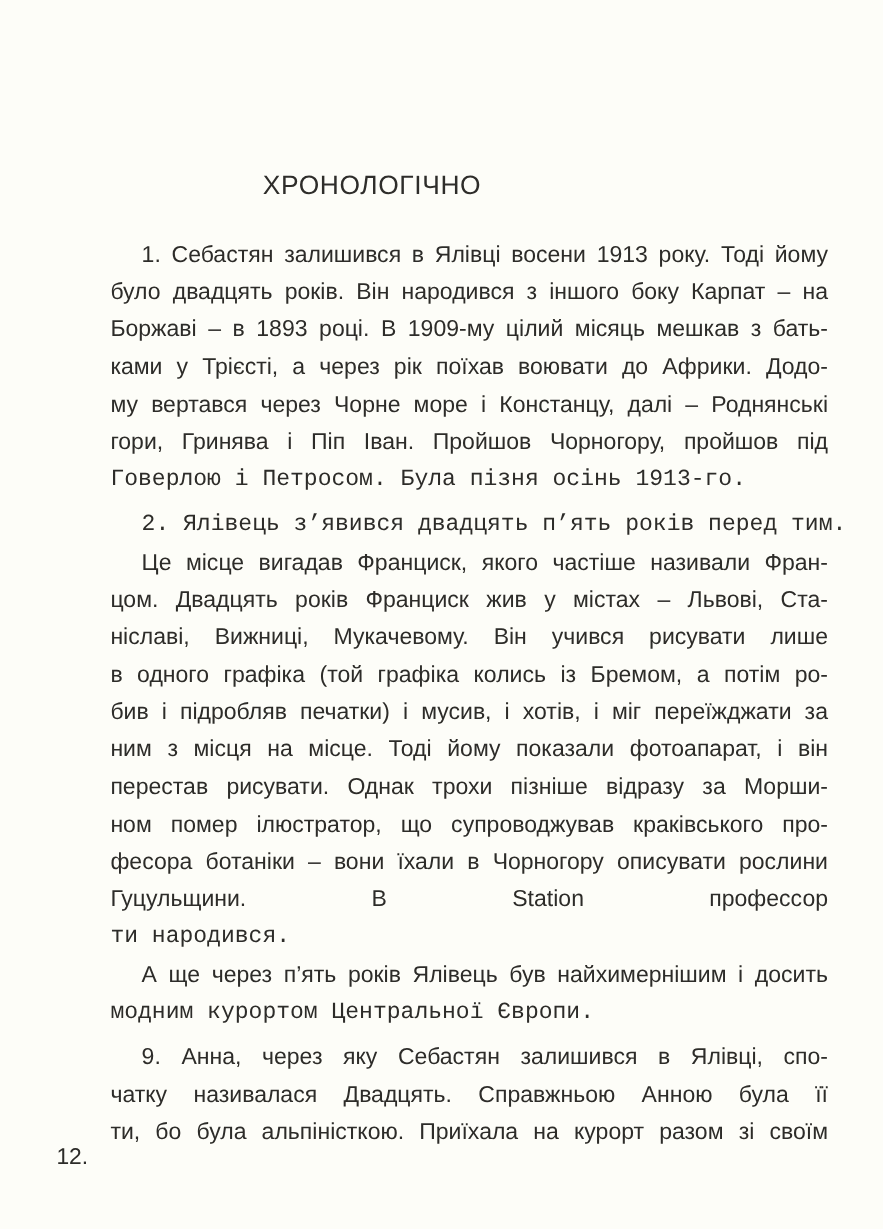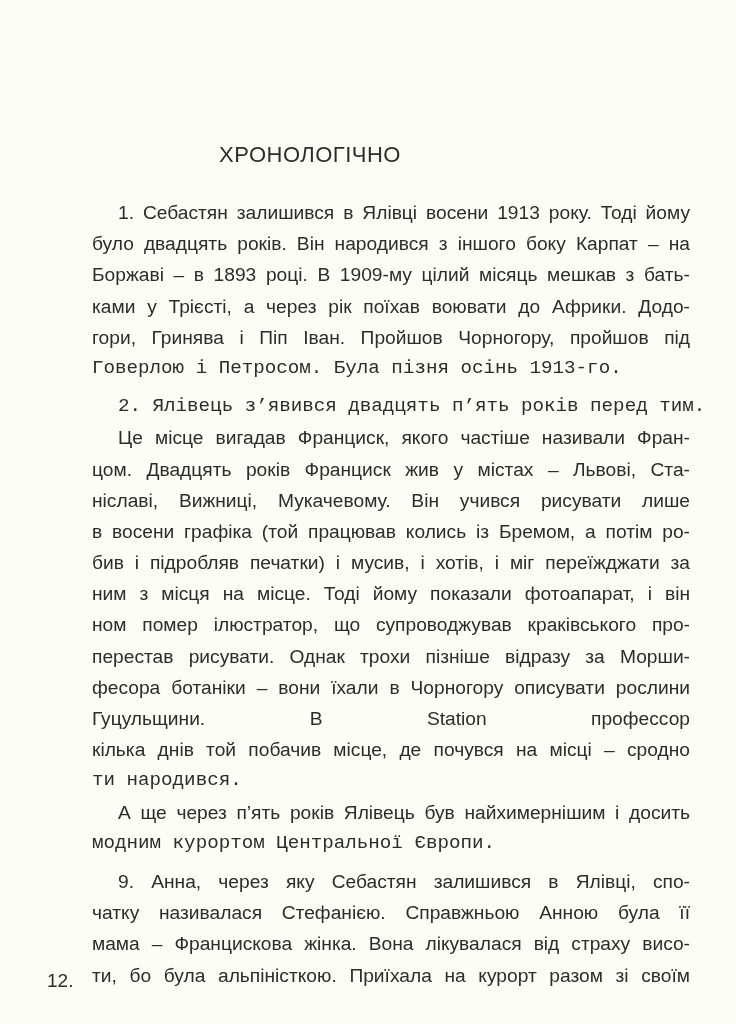--- a/index.html
+++ b/index.html
@@ -57,68 +57,66 @@
     }
     .para-gap {
       height: 7px;
     }
     .page-number {
       position: absolute;
       left: 47px;
       top: 954px;
       font-size: 19px;
       color: #2d2c29;
-      margin-top: 16px;
     }
   </style>
 </head>
 <body>
 
 <div class="page">
   <h1 class="title">ХРОНОЛОГІЧНО</h1>
 
   <div class="text-block">
 
     <div>
       <span class="line indent">1. Себастян залишився в Ялівці восени 1913 року. Тоді йому</span>
       <span class="line">було двадцять років. Він народився з іншого боку Карпат – на</span>
       <span class="line">Боржаві – в 1893 році. В 1909-му цілий місяць мешкав з бать-</span>
       <span class="line">ками у Трієсті, а через рік поїхав воювати до Африки. Додо-</span>
+      <span class="line">му вертався через Чорне море і Констанцу, далі – Роднянські</span>
       <span class="line">гори, Гринява і Піп Іван. Пройшов Чорногору, пройшов під</span>
       <span class="line last">Говерлою і Петросом. Була пізня осінь 1913-го.</span>
     </div>
     <div class="para-gap"></div>
 
     <div>
       <span class="line indent last">2. Ялівець з’явився двадцять п’ять років перед тим.</span>
     </div>
 
     <div>
       <span class="line indent">Це місце вигадав Франциск, якого частіше називали Фран-</span>
       <span class="line">цом. Двадцять років Франциск жив у містах – Львові, Ста-</span>
       <span class="line">ніславі, Вижниці, Мукачевому. Він учився рисувати лише</span>
-      <span class="line">в восени графіка (той працював колись із Бремом, а потім ро-</span>
+      <span class="line">в одного графіка (той графіка колись із Бремом, а потім ро-</span>
       <span class="line">бив і підробляв печатки) і мусив, і хотів, і міг переїжджати за</span>
       <span class="line">ним з місця на місце. Тоді йому показали фотоапарат, і він</span>
+      <span class="line">перестав рисувати. Однак трохи пізніше відразу за Морши-</span>
       <span class="line">ном  помер ілюстратор, що супроводжував краківського про-</span>
-      <span class="line">перестав рисувати. Однак трохи пізніше відразу за Морши-</span>
       <span class="line">фесора ботаніки – вони їхали в Чорногору описувати рослини</span>
       <span class="line">Гуцульщини. В Station профессор</span>
-      <span class="line">кілька днів той побачив місце, де почувся на місці – сродно</span>
       <span class="line last">ти народився.</span>
     </div>
 
     <div>
       <span class="line indent">А ще через п’ять років Ялівець був найхимернішим і досить</span>
       <span class="line last">модним курортом Центральної Європи.</span>
     </div>
     <div class="para-gap"></div>
 
     <div>
       <span class="line indent">9. Анна, через яку Себастян залишився в Ялівці, спо-</span>
-      <span class="line">чатку називалася Стефанією. Справжньою Анною була її</span>
-      <span class="line">мама – Францискова жінка. Вона лікувалася від страху висо-</span>
+      <span class="line">чатку називалася Двадцять. Справжньою Анною була її</span>
       <span class="line">ти, бо була альпіністкою. Приїхала на курорт разом зі своїм</span>
     </div>
   </div>
 
   <div class="page-number">12.</div>
 </div>
 
 </body></html>

